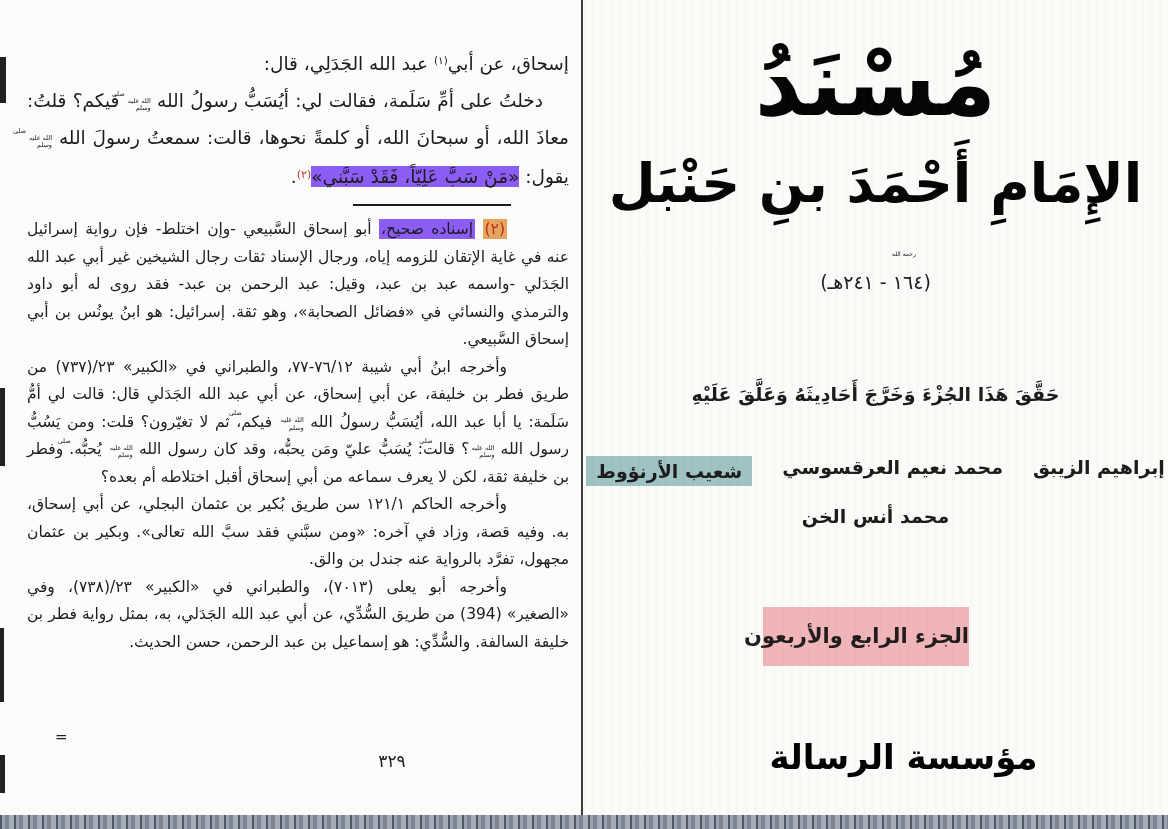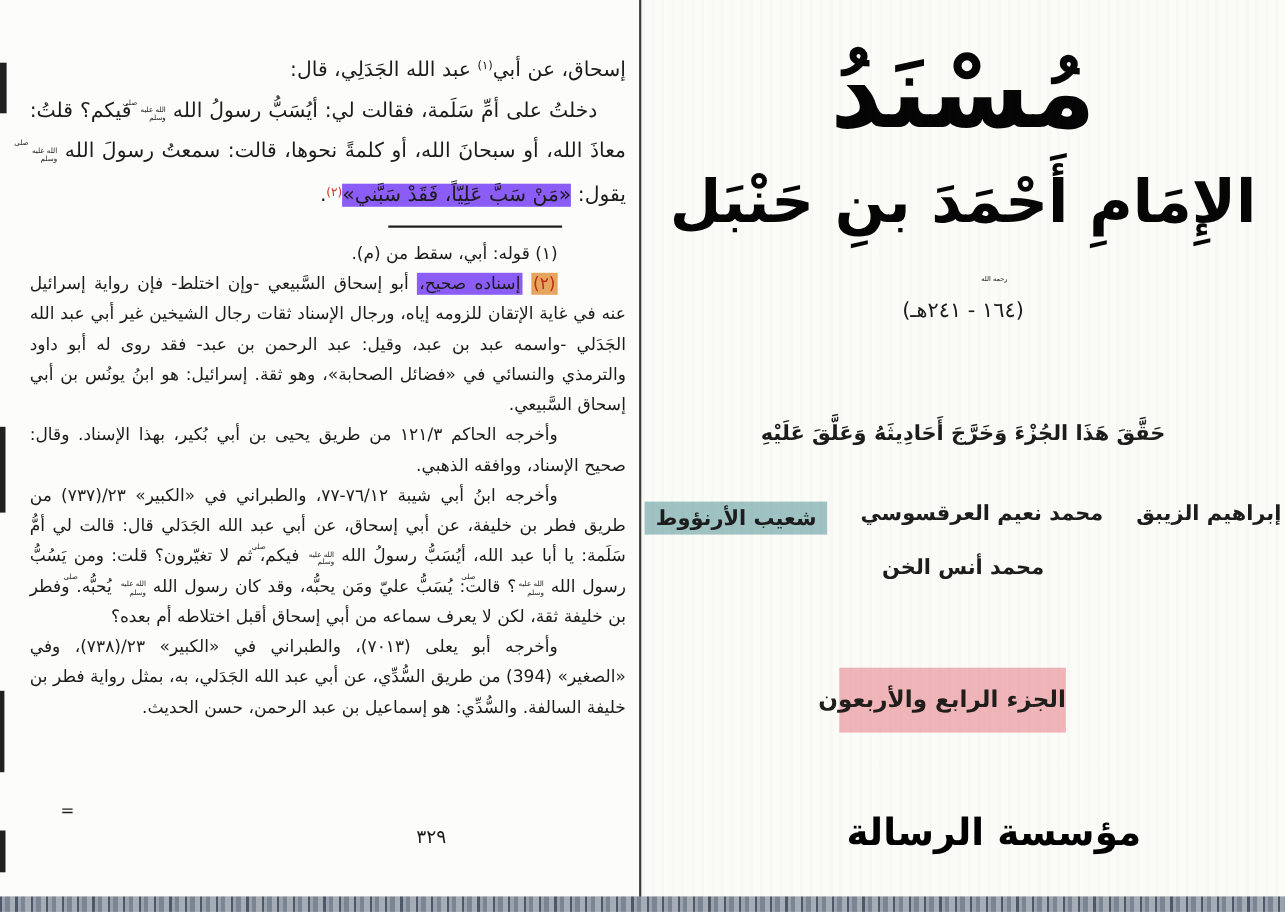--- a/index.html
+++ b/index.html
@@ -80,24 +80,23 @@
 <body>
 
 <div class="page page-left">
   <div class="lp-text">
     <div class="main-block">
         <p class="p-first"><span>إسحاق، عن أبي</span><span class="seg-sup">(١)</span><span> عبد الله الجَدَلِي، قال:</span></p>
         <p class="p-indent"><span>دخلتُ على أمِّ سَلَمة، فقالت لي: أيُسَبُّ رسولُ الله </span><span class="seg-saw">صلى الله عليه وسلم</span><span> فيكم؟ قلتُ: معاذَ الله، أو سبحانَ الله، أو كلمةً نحوها، قالت: سمعتُ رسولَ الله </span><span class="seg-saw">صلى الله عليه وسلم</span><span> يقول: </span><span class="seg-hlyellow">«مَنْ سَبَّ عَلِيّاً، فَقَدْ سَبَّني»</span><span class="seg-supred">(٢)</span><span>.</span></p>
       </div>
     <div class="fn-sep"></div>
     <div class="fn-block">
-        <p><span>(١) قوله: أبي، سقط من (م).</span></p>
         <p><span class="seg-hlorange">(٢)</span><span> </span><span class="seg-hlgreen">إسناده صحيح،</span><span> أبو إسحاق السَّبيعي -وإن اختلط- فإن رواية إسرائيل عنه في غاية الإتقان للزومه إياه، ورجال الإسناد ثقات رجال الشيخين غير أبي عبد الله الجَدَلي -واسمه عبد بن عبد، وقيل: عبد الرحمن بن عبد- فقد روى له أبو داود والترمذي والنسائي في «فضائل الصحابة»، وهو ثقة. إسرائيل: هو ابنُ يونُس بن أبي إسحاق السَّبيعي.</span></p>
-        <p><span>وأخرجه الحاكم </span><span class="seg-num">١٢١/٣</span><span> من طريق يحيى بن أبي بُكير، بهذا الإسناد. وقال: صحيح الإسناد، ووافقه الذهبي.</span></p>
         <p><span>وأخرجه ابنُ أبي شيبة </span><span class="seg-num">٧٧-٧٦/١٢</span><span>، والطبراني في «الكبير» </span><span class="seg-num">(٧٣٧)/٢٣</span><span> من طريق فطر بن خليفة، عن أبي إسحاق، عن أبي عبد الله الجَدَلي قال: قالت لي أمُّ سَلَمة: يا أبا عبد الله، أيُسَبُّ رسولُ الله </span><span class="seg-saw">صلى الله عليه وسلم</span><span> فيكم، ثم لا تغيّرون؟ قلت: ومن يَسُبُّ رسول الله </span><span class="seg-saw">صلى الله عليه وسلم</span><span>؟ قالت: يُسَبُّ عليّ ومَن يحبُّه، وقد كان رسول الله </span><span class="seg-saw">صلى الله عليه وسلم</span><span> يُحبُّه. وفطر بن خليفة ثقة، لكن لا يعرف سماعه من أبي إسحاق أقبل اختلاطه أم بعده؟</span></p>
+        <p><span>وأخرجه الحاكم </span><span class="seg-num">١٢١/١</span><span> سن طريق بُكير بن عثمان البجلي، عن أبي إسحاق، به. وفيه قصة، وزاد في آخره: «ومن سبَّني فقد سبَّ الله تعالى». وبكير بن عثمان مجهول، تفرَّد بالرواية عنه جندل بن والق.</span></p>
         <p><span>وأخرجه أبو يعلى </span><span class="seg-num">(٧٠١٣)</span><span>، والطبراني في «الكبير» </span><span class="seg-num">(٧٣٨)/٢٣</span><span>، وفي «الصغير» </span><span class="seg-num">(394)</span><span> من طريق السُّدِّي، عن أبي عبد الله الجَدَلي، به، بمثل رواية فطر بن خليفة السالفة. والسُّدِّي: هو إسماعيل بن عبد الرحمن، حسن الحديث.</span></p>
       </div>
   </div>
   <div class="cont-mark">=</div>
   <div class="page-number">٣٢٩</div>
 </div>
 
 <div class="page page-right">
   <div class="rp-center rp-title-main">مُسْنَدُ</div>
   <div class="rp-center rp-title-sub">الإِمَامِ أَحْمَدَ بنِ حَنْبَل</div>

